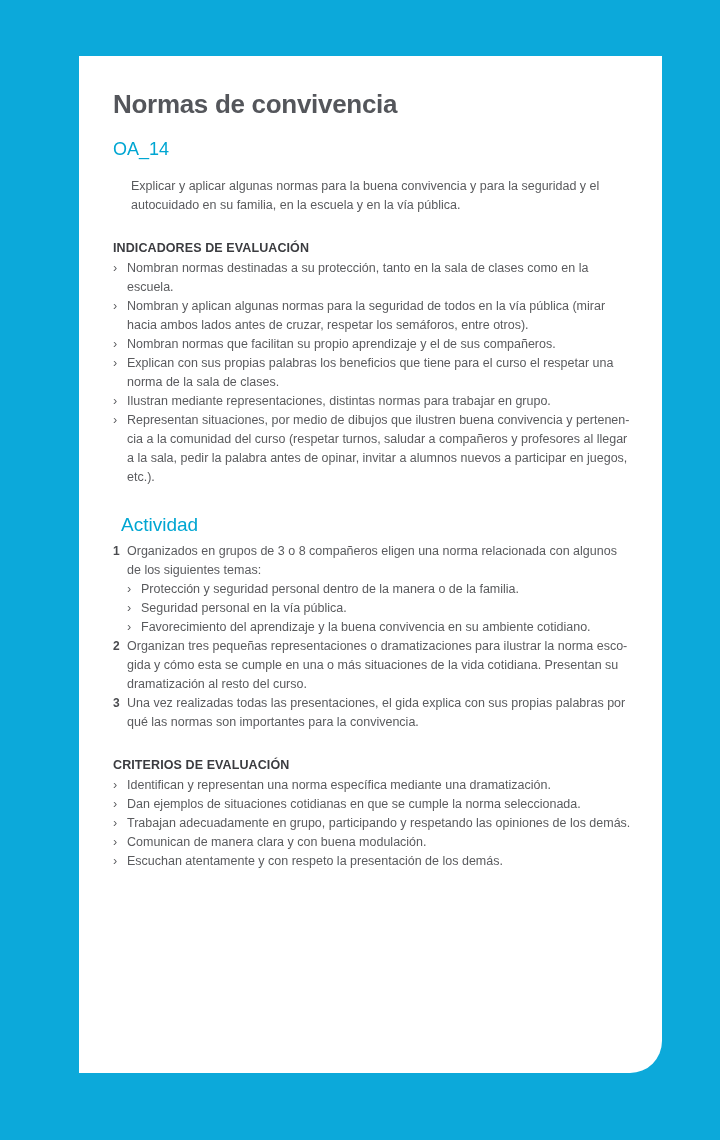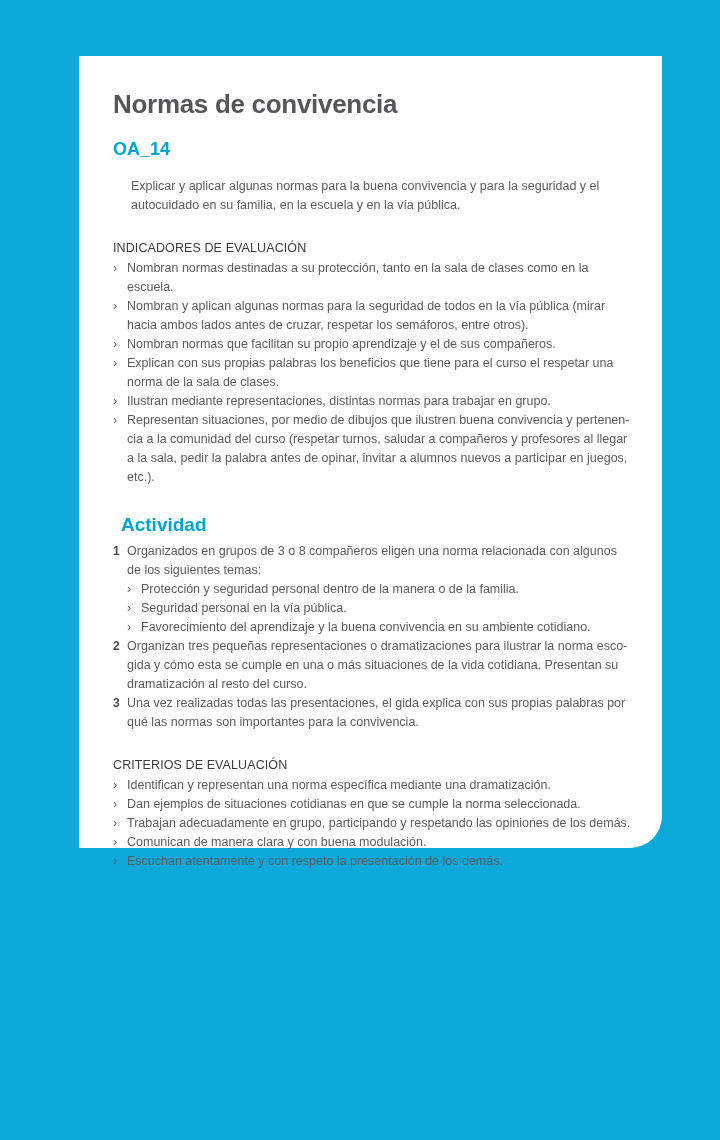--- a/index.html
+++ b/index.html
@@ -12,38 +12,38 @@
     background: #0CA9DA;
     font-family: "Liberation Sans", sans-serif;
     position: relative;
     overflow: hidden;
   }
   .card {
     position: absolute;
     left: 79px;
     top: 56px;
     width: 583px;
-    height: 792px;
+    height: 1017px;
     background: #ffffff;
     border-bottom-right-radius: 32px;
   }
   .content {
     padding: 34px 29px 0 34px;
   }
   .page-title {
     margin: 0 0 21px 0;
     font-size: 26px;
     line-height: 28px;
     font-weight: 700;
     color: #54565B;
     letter-spacing: -0.3px;
   }
   .cyan-heading {
     margin: 0 0 7px 0;
-    font-weight: 700;
+    font-weight: 400;
     color: #00A6D2;
   }
   .oa-heading { font-size: 18px; line-height: 20px; }
   .actividad-heading {
     font-size: 19px;
     line-height: 24px;
     margin: 26px 0 5px 8px;
   }
   .body-text, .list-text {
     font-size: 12.5px;
@@ -51,21 +51,21 @@
     color: #5A5B5E;
   }
   .oa-description {
     margin: 18px;
     max-width: 520px;
   }
   .kicker {
     margin: 25px 0 3px 0;
     font-size: 12.5px;
     line-height: 16px;
-    font-weight: 400;
+    font-weight: 700;
     color: #3B3C40;
     letter-spacing: 0.1px;
   }
   ul.chevron-list, ol.num-list {
     list-style: none;
     margin: 0;
     padding: 0;
   }
   .chevron-list > li, .num-list > li {
     display: flex;

